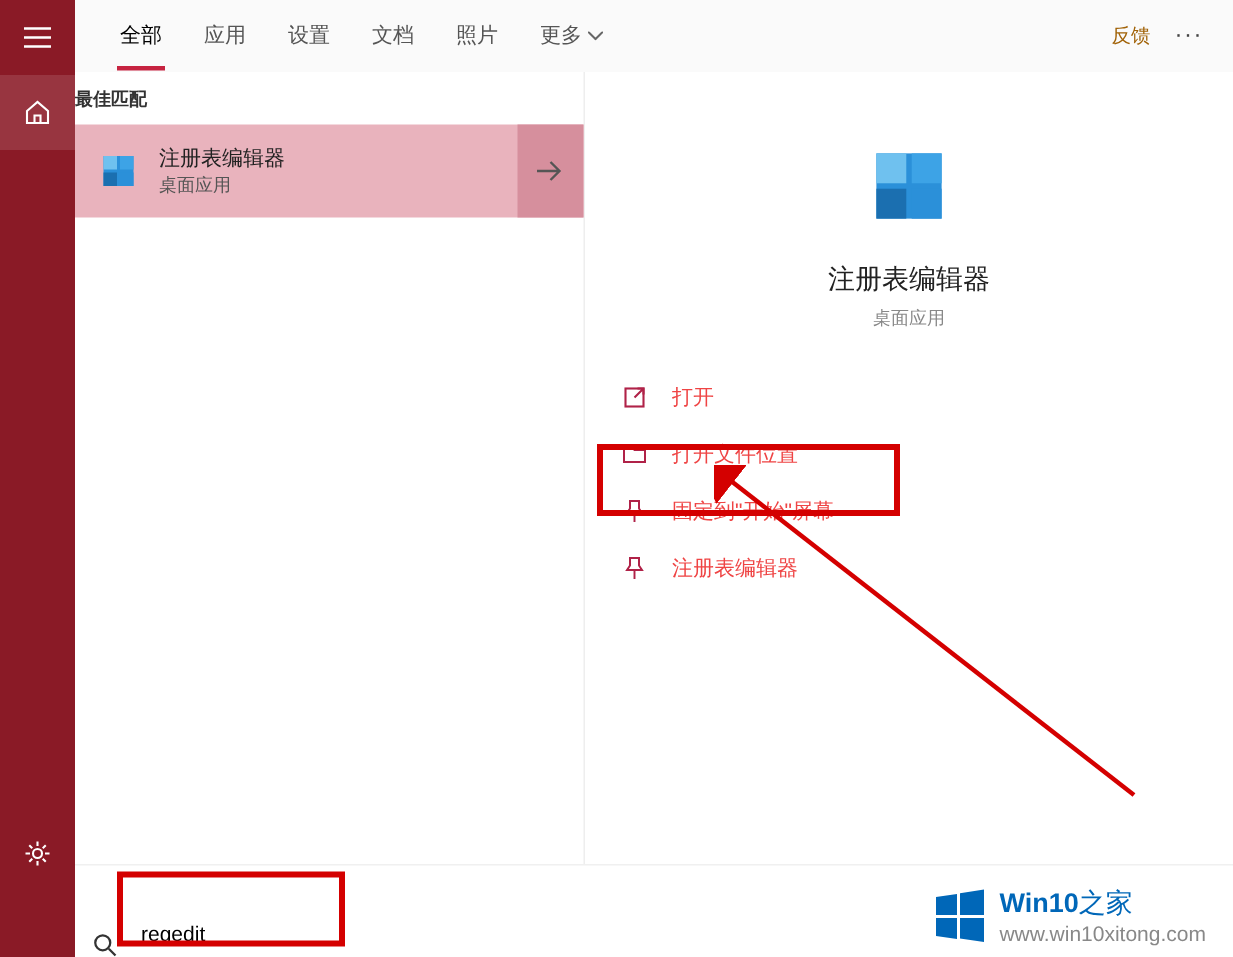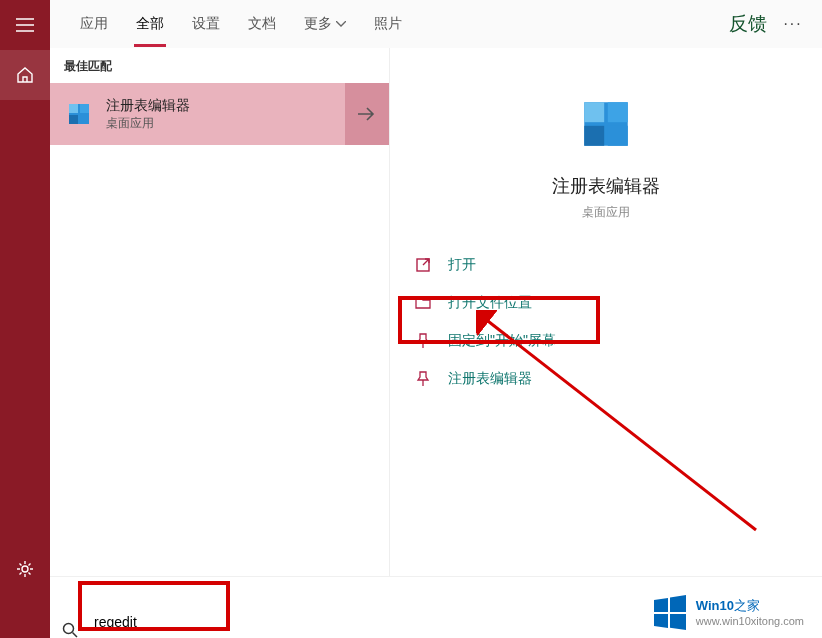--- a/index.html
+++ b/index.html
@@ -9,55 +9,55 @@
     .rail-btn { width: 50px; height: 50px; display: flex; align-items: center; justify-content: center; cursor: pointer; }
     .rail-btn.active { background: rgba(255,255,255,0.12); }
     .rail-spacer { flex: 1; }
     
     .tabs-bar { position: absolute; left: 50px; top: 0; right: 0; height: 48px; display: flex; align-items: center; padding: 0 16px; background: #fafafa; }
     .tab { padding: 14px 14px; font-size: 14px; color: #555; cursor: pointer; position: relative; }
     .tab.active { color: #000; font-weight: 500; }
     .tab.active::after { content:''; position:absolute; left:12px; right:12px; bottom:0; height:3px; background:#c62340; }
     .tab-more { display:flex; align-items:center; gap:4px; }
     .tabs-right { margin-left:auto; display:flex; align-items:center; gap:12px; }
-    .fb { font-size:19px; color:#14532d; cursor:pointer; }
+    .fb { font-size:13px; color:#a16207; cursor:pointer; }
     .dots { font-size:16px; color:#444; cursor:pointer; padding:4px; letter-spacing:1px; }
     
     .main { position:absolute; left:50px; top:48px; right:0; bottom:44px; display:flex; }
     .col-left { width:340px; border-right:1px solid #eee; display:flex; flex-direction:column; }
-    .section-hdr { padding:10px 14px 8px; font-size:12px; font-weight:600; color:#333; }
+    .section-hdr { padding:10px 0 8px; font-size:12px; font-weight:600; color:#333; }
     .result-row { display:flex; align-items:stretch; background:#e9b3bd; margin:0; height:62px; }
     .result-body { flex:1; display:flex; align-items:center; gap:10px; padding:0 12px; }
     .result-icon { width:34px; height:34px; display:flex; align-items:center; justify-content:center; }
     .result-text .title { font-size:14px; color:#222; }
     .result-text .sub { font-size:12px; color:#555; }
     .result-arrow { width:44px; background:#d68f9d; display:flex; align-items:center; justify-content:center; cursor:pointer; }
     
     .col-right { flex:1; padding:20px 16px 16px; position:relative; }
     .detail-hdr { display:flex; flex-direction:column; align-items:center; padding-top:10px; }
     .big-icon { width:64px; height:64px; display:flex; align-items:center; justify-content:center; margin:14px 0 18px; }
     .detail-title { font-size:18px; color:#222; margin-bottom:6px; }
     .detail-sub { font-size:12px; color:#888; margin-bottom:26px; }
     .actions { display:flex; flex-direction:column; gap:2px; }
-    .action { display:flex; align-items:center; gap:16px; padding:9px 8px; color:#0f766e; font-size:14px; cursor:pointer; }
+    .action { display:flex; align-items:center; gap:16px; padding:9px 8px; color:#ef4444; font-size:14px; cursor:pointer; }
     .action .ic { width:18px; display:flex; justify-content:center; }
     .open-highlight { position:absolute; border:4px solid #d40000; left:8px; top:248px; width:202px; height:48px; pointer-events:none; }
     
     .arrow-annot { position:absolute; pointer-events:none; }
     
     .search-bar { position:absolute; left:50px; bottom:0; right:0; height:62px; display:flex; align-items:flex-end; background:#fff; border-top:1px solid #f0f0f0; }
     .search-icon { width:40px; display:flex; justify-content:center; }
     .search-input { border:none; outline:none; font-size:14px; flex:1; background:transparent; padding:8px 4px; }
     .search-highlight { position:absolute; border:4px solid #d40000; left:78px; bottom:7px; width:152px; height:50px; pointer-events:none; }
     
     .watermark { position:absolute; right:18px; bottom:8px; display:flex; align-items:center; gap:8px; }
     .wm-win { width:36px; height:36px; }
-    .wm-txt .t1 { font-size:13px; color:#0067b8; font-weight:600; }
+    .wm-txt .t1 { font-size:18px; color:#0067b8; font-weight:600; }
     .wm-txt .t1 .zh { color:#0067b8; font-weight:500; }
-    .wm-txt .t2 { font-size:11px; color:#888; }
+    .wm-txt .t2 { font-size:14px; color:#888; }
     
     svg { display:block; }
     .chev { width:10px; height:6px; }
   </style>
 </head>
 <body>
 
 <div class="left-rail">
   <div class="rail-btn">
     <svg width="18" height="14" viewBox="0 0 18 14">
@@ -73,31 +73,31 @@
   <div class="rail-btn">
     <svg width="18" height="18" viewBox="0 0 18 18">
         <circle cx="9" cy="9" r="3" fill="none" stroke="#fff" stroke-width="1.4"></circle>
         <path fill="none" stroke="#fff" stroke-width="1.4" d="M9 1v3M9 14v3M1 9h3M14 9h3M3.5 3.5l2 2M12.5 12.5l2 2M14.5 3.5l-2 2M5.5 12.5l-2 2"></path>
       </svg>
   </div>
   <div style="height:44px"></div>
 </div>
 
 <div class="tabs-bar">
+  <div class="tab active">全部</div>
   <div class="tab">应用</div>
-  <div class="tab active">全部</div>
   <div class="tab">设置</div>
   <div class="tab">文档</div>
+  <div class="tab">照片</div>
   <div class="tab tab-more">
     <span>更多</span>
     <svg class="chev" viewBox="0 0 10 6">
         <path d="M0 0l5 5 5-5" fill="none" stroke="#666" stroke-width="1.3"></path>
       </svg>
   </div>
-  <div class="tab">照片</div>
   <div class="tabs-right">
     <div class="fb">反馈</div>
     <div class="dots">···</div>
   </div>
 </div>
 
 <div class="main">
   <div class="col-left">
     <div class="section-hdr">最佳匹配</div>
     <div class="result-row">

